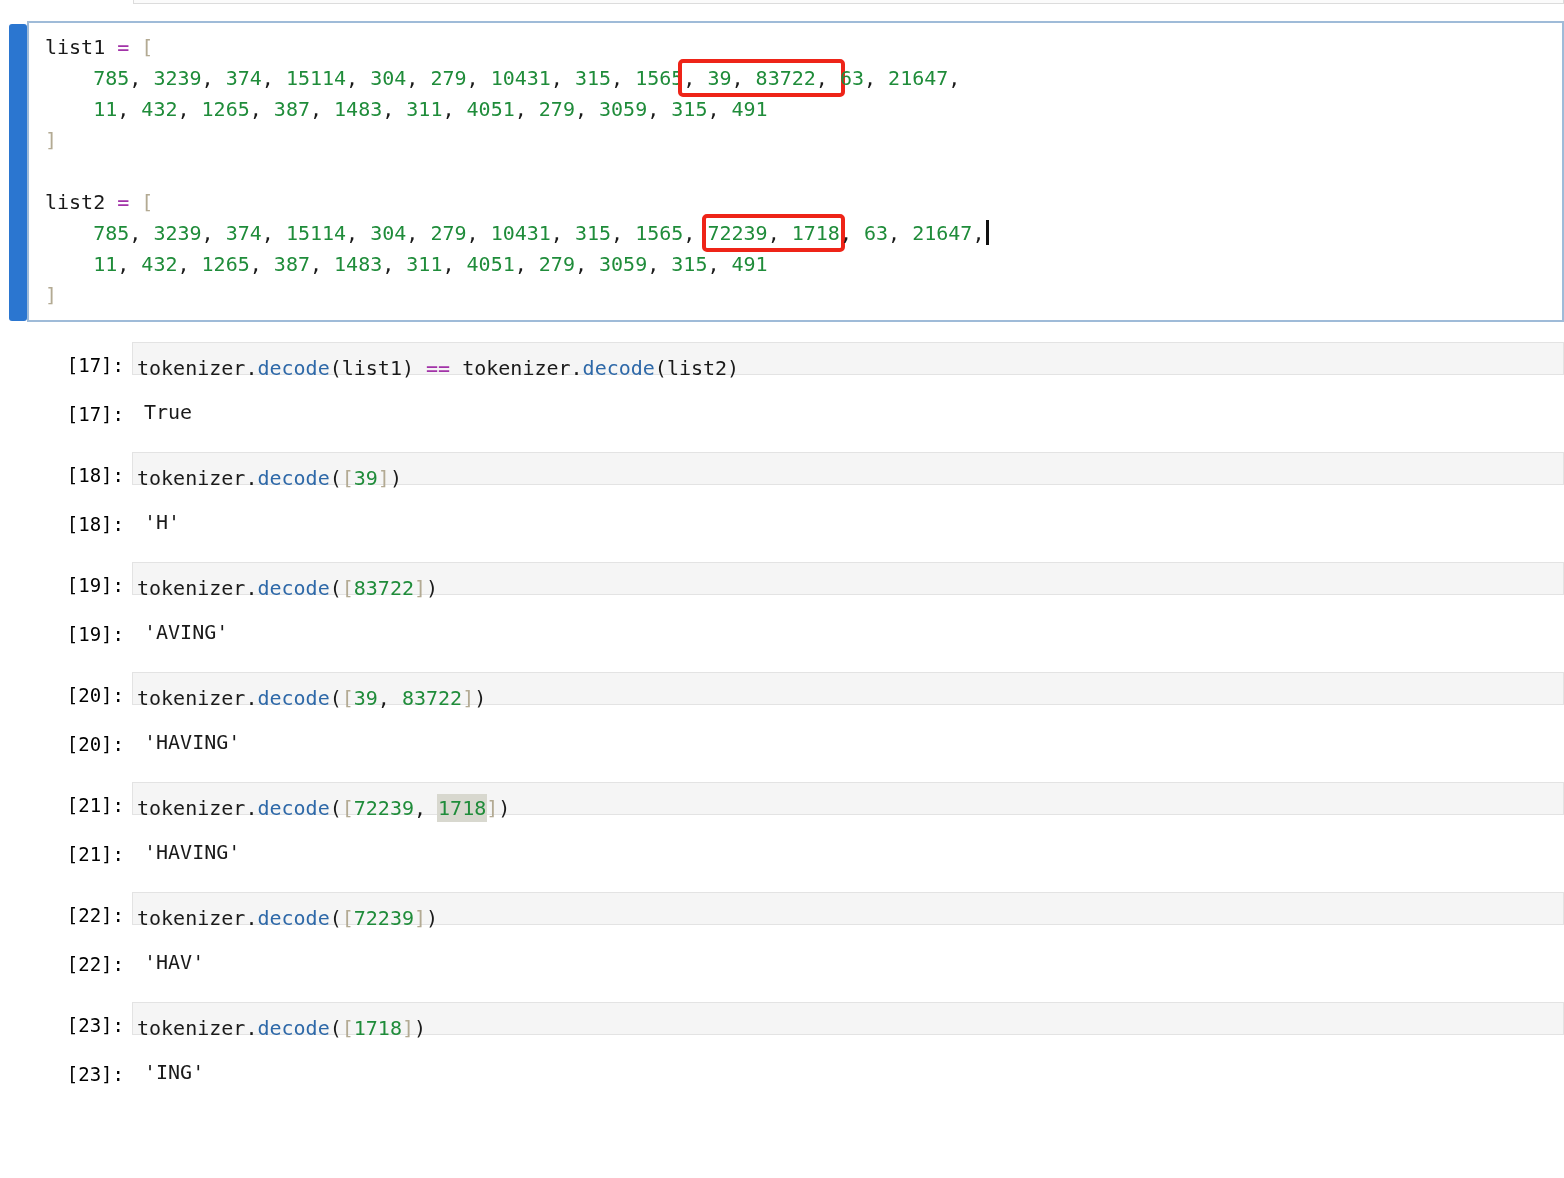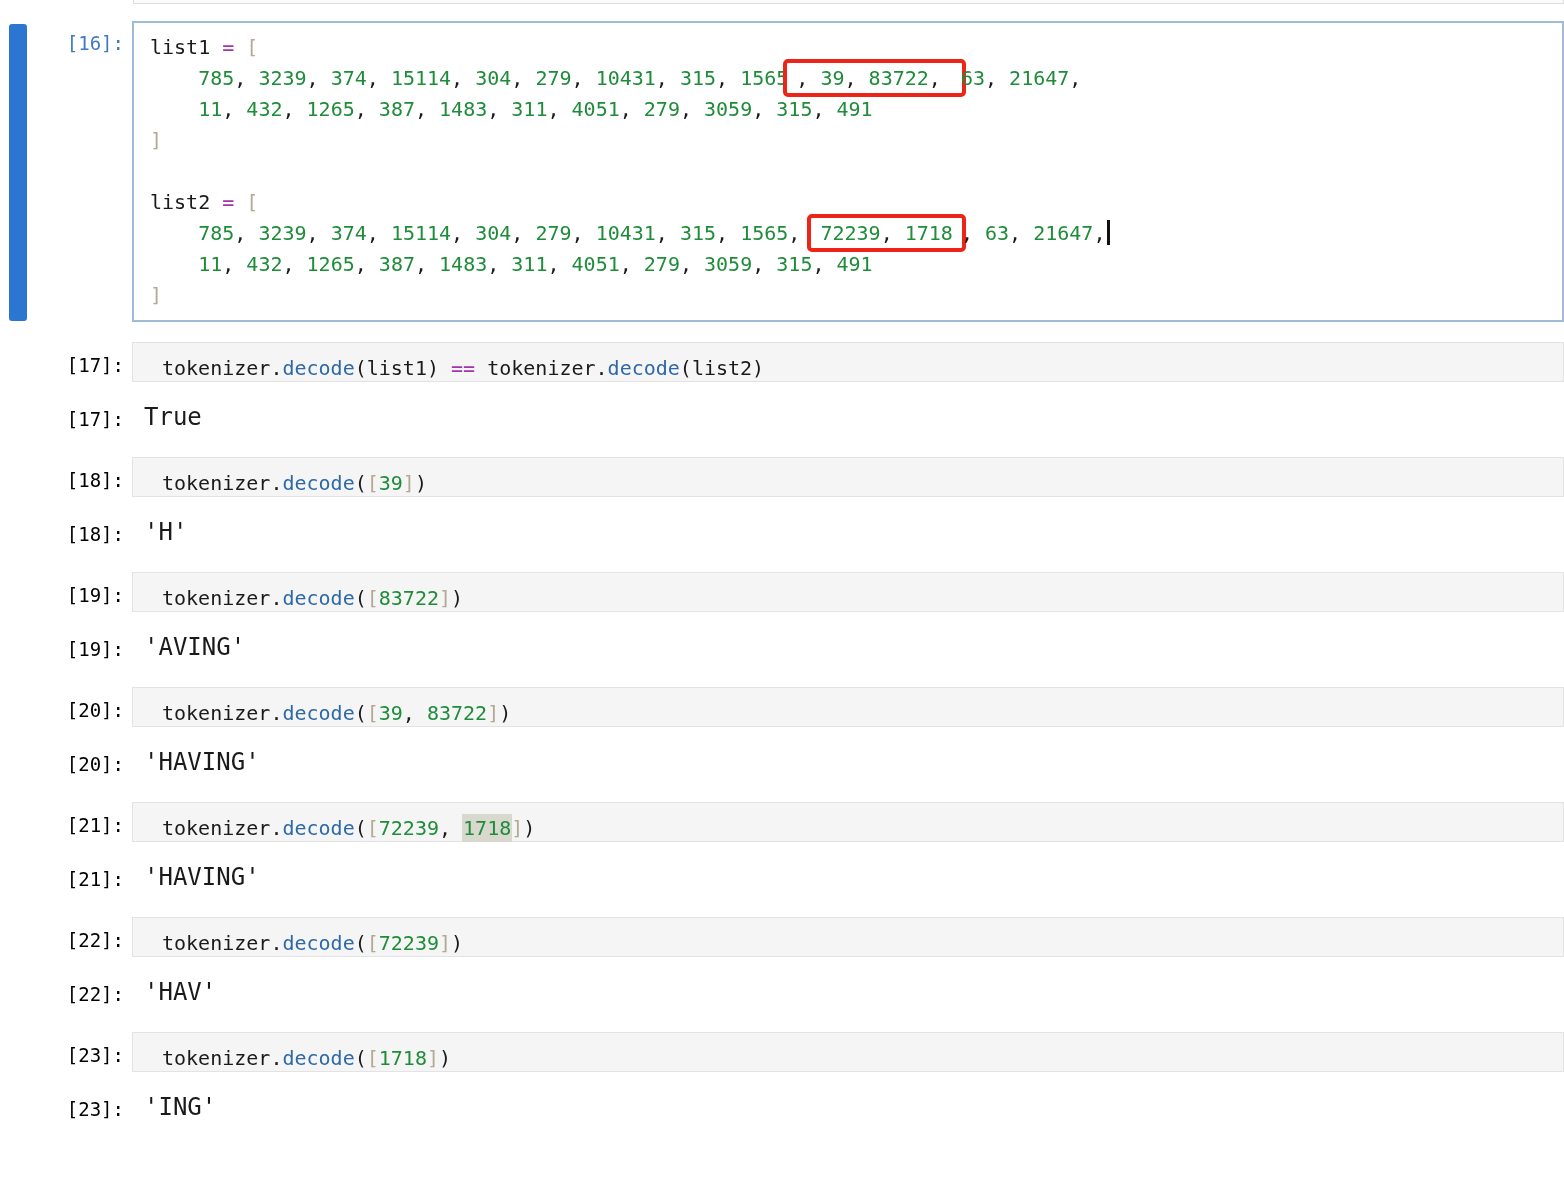--- a/index.html
+++ b/index.html
@@ -41,62 +41,61 @@
     flex:1;
     background:#ffffff;
     border:2px solid #9fbbd8;
     padding:5px 0 5px 12px;
     box-sizing:border-box;
   }
   .editor-gray{
     flex:1;
     background:#f5f5f5;
     border:1px solid #e3e3e3;
-    padding:6px 0 6px 25px;
+    padding:6px 0 6px 0;
     box-sizing:border-box;
-    height:40px;
+    height:33px;
   }
   pre{margin:4px;font-family:inherit;font-size:20px;line-height:31px;}
   .cl{height:31px;white-space:pre;}
   .outtext{
     flex:1;padding:0 0 0 12px;
-    font-size:24px;line-height:31px;color:#1a1a1a;
+    font-size:20px;line-height:31px;color:#1a1a1a;
     white-space:pre;
   }
   
   .tok-v,.tok-pun{color:#1a1a1a;}
   .tok-num{color:#1f8c3a;text-align:right;}
   .tok-fn{color:#2d68a8;}
   .tok-op{color:#a233a8;}
   .tok-brk{color:#b3aa93;}
   .tok-numhl{color:#1f8c3a;background:#d8d8cf;padding:2px 1px;margin:0 -1px;}
   
   .rbox{
     border:4px solid #ee2418;
     border-radius:5px;
-    padding:3px 9px;
+    padding:3px 1px;
     margin:0 -5px;
   }
   
   .caret{
     display:inline-block;width:0;height:25px;
     border-left:3px solid #111111;
     vertical-align:-5px;margin-left:2px;
   }
 </style>
 </head>
 <body>
 
 <div class="top-sliver"></div>
 <div id="cells">
     <div class="cell-row row-active">
       <div class="gutter">
         <div class="bar"></div>
       </div>
-      <div class="prompt">[16]:</div>
       <div class="editor-active">
         <pre><div class="cl"><span class="tok-v">list1</span><span class="tok-v"> </span><span class="tok-op">=</span><span class="tok-v"> </span><span class="tok-brk">[</span></div><div class="cl"><span class="tok-v">    </span><span class="tok-num">785</span><span class="tok-pun">, </span><span class="tok-num">3239</span><span class="tok-pun">, </span><span class="tok-num">374</span><span class="tok-pun">, </span><span class="tok-num">15114</span><span class="tok-pun">, </span><span class="tok-num">304</span><span class="tok-pun">, </span><span class="tok-num">279</span><span class="tok-pun">, </span><span class="tok-num">10431</span><span class="tok-pun">, </span><span class="tok-num">315</span><span class="tok-pun">, </span><span class="tok-num">1565</span><span class="rbox"><span class="tok-pun">, </span><span class="tok-num">39</span><span class="tok-pun">, </span><span class="tok-num">83722</span><span class="tok-pun">, </span></span><span class="tok-num">63</span><span class="tok-pun">, </span><span class="tok-num">21647</span><span class="tok-pun">,</span></div><div class="cl"><span class="tok-v">    </span><span class="tok-num">11</span><span class="tok-pun">, </span><span class="tok-num">432</span><span class="tok-pun">, </span><span class="tok-num">1265</span><span class="tok-pun">, </span><span class="tok-num">387</span><span class="tok-pun">, </span><span class="tok-num">1483</span><span class="tok-pun">, </span><span class="tok-num">311</span><span class="tok-pun">, </span><span class="tok-num">4051</span><span class="tok-pun">, </span><span class="tok-num">279</span><span class="tok-pun">, </span><span class="tok-num">3059</span><span class="tok-pun">, </span><span class="tok-num">315</span><span class="tok-pun">, </span><span class="tok-num">491</span></div><div class="cl"><span class="tok-brk">]</span></div><div class="cl"></div><div class="cl"><span class="tok-v">list2</span><span class="tok-v"> </span><span class="tok-op">=</span><span class="tok-v"> </span><span class="tok-brk">[</span></div><div class="cl"><span class="tok-v">    </span><span class="tok-num">785</span><span class="tok-pun">, </span><span class="tok-num">3239</span><span class="tok-pun">, </span><span class="tok-num">374</span><span class="tok-pun">, </span><span class="tok-num">15114</span><span class="tok-pun">, </span><span class="tok-num">304</span><span class="tok-pun">, </span><span class="tok-num">279</span><span class="tok-pun">, </span><span class="tok-num">10431</span><span class="tok-pun">, </span><span class="tok-num">315</span><span class="tok-pun">, </span><span class="tok-num">1565</span><span class="tok-pun">, </span><span class="rbox"><span class="tok-num">72239</span><span class="tok-pun">, </span><span class="tok-num">1718</span></span><span class="tok-pun">, </span><span class="tok-num">63</span><span class="tok-pun">, </span><span class="tok-num">21647</span><span class="tok-pun">,</span><span class="caret"></span></div><div class="cl"><span class="tok-v">    </span><span class="tok-num">11</span><span class="tok-pun">, </span><span class="tok-num">432</span><span class="tok-pun">, </span><span class="tok-num">1265</span><span class="tok-pun">, </span><span class="tok-num">387</span><span class="tok-pun">, </span><span class="tok-num">1483</span><span class="tok-pun">, </span><span class="tok-num">311</span><span class="tok-pun">, </span><span class="tok-num">4051</span><span class="tok-pun">, </span><span class="tok-num">279</span><span class="tok-pun">, </span><span class="tok-num">3059</span><span class="tok-pun">, </span><span class="tok-num">315</span><span class="tok-pun">, </span><span class="tok-num">491</span></div><div class="cl"><span class="tok-brk">]</span></div></pre>
       </div>
     </div>
     <div class="cell-row row-in">
       <div class="gutter"></div>
       <div class="prompt">[17]:</div>
       <div class="editor-gray">
         <pre><div class="cl"><span class="tok-v">tokenizer</span><span class="tok-pun">.</span><span class="tok-fn">decode</span><span class="tok-pun">(</span><span class="tok-v">list1</span><span class="tok-pun">)</span><span class="tok-v"> </span><span class="tok-op">==</span><span class="tok-v"> </span><span class="tok-v">tokenizer</span><span class="tok-pun">.</span><span class="tok-fn">decode</span><span class="tok-pun">(</span><span class="tok-v">list2</span><span class="tok-pun">)</span></div></pre>
       </div>

